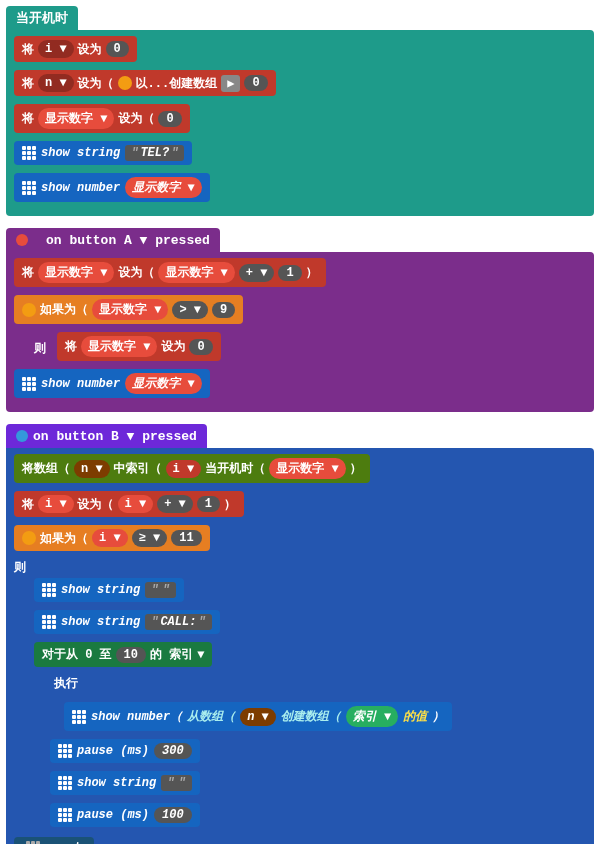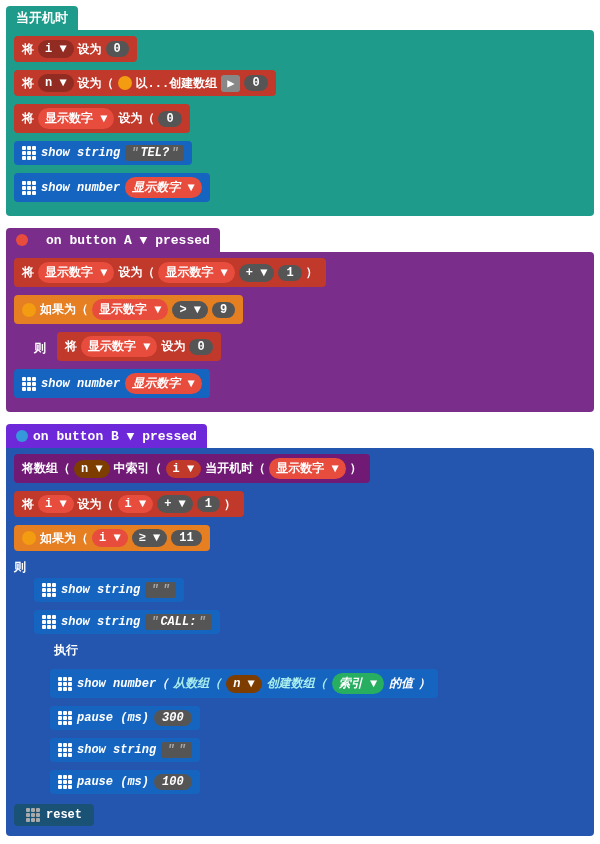--- a/index.html
+++ b/index.html
@@ -307,21 +307,21 @@
 </div>
 
 <div class="block-section">
   <div class="header-block bg-blue-dark">
     <span class="circle-icon" style="background:#3498db;"></span>
     <span style="margin-left:5px;">on button B ▼ pressed</span>
   </div>
   <div class="container-block bg-blue-body">
 
     <div class="block-row">
-      <div class="stmt-block" style="background:#701a75; gap:4px; flex-wrap:wrap;">
+      <div class="stmt-block" style="background:#4d7c0f; gap:4px; flex-wrap:wrap;">
         <span class="label-text">将数组（</span>
         <span class="pill pill-brown">n ▼</span>
         <span class="label-text">中索引（</span>
         <span class="pill" style="background:#c0392b;">i ▼</span>
         <span class="label-text">当开机时（</span>
         <span class="pill" style="background:#e74c3c;">显示数字 ▼</span>
         <span class="label-text">）</span>
       </div>
     </div>
 
@@ -384,44 +384,52 @@
             <span></span>
           <span></span>
             <span></span>
             <span></span>
         </div>
         <span class="label-text">show  string</span>
         <span class="string-val"><span class="string-quote">"</span>CALL:<span class="string-quote">"</span></span>
       </div>
     </div>
 
+    <div class="block-row indent">
+      <div class="stmt-block" style="background:#1a7a40; gap:4px;">
+        <span class="label-text">对于从 0 至</span>
+        <span class="num-val">10</span>
+        <span class="label-text">的 索引</span>
+        <span class="label-text">▼</span>
+      </div>
+    </div>
 
     <div style="margin-bottom:10px; padding-left:40px;">
       <span class="label-text">执行</span>
     </div>
 
     <div class="block-row indent2">
-      <div class="stmt-block stmt-blue" style="flex-wrap:wrap;">
+      <div class="stmt-block stmt-blue" style="flex-wrap:wrap;margin-left:14px;">
         <div class="grid-icon">
           <span></span>
             <span></span>
             <span></span>
           <span></span>
             <span></span>
             <span></span>
           <span></span>
             <span></span>
             <span></span>
         </div>
         <span class="label-text">show  number（</span>
         <span class="label-text" style="color:#aee;">从数组（</span>
         <span class="pill pill-brown">n ▼</span>
         <span class="label-text" style="color:#aee;">创建数组（</span>
         <span class="pill" style="background:#27ae60;">索引 ▼</span>
-        <span class="label-text" style="color:#ffffff;">的值</span>
+        <span class="label-text" style="color:#fde047;">的值</span>
         <span class="label-text">）</span>
       </div>
     </div>
 
     <div class="block-row indent2">
       <div class="stmt-block stmt-blue">
         <div class="grid-icon">
           <span></span>
             <span></span>
             <span></span>

